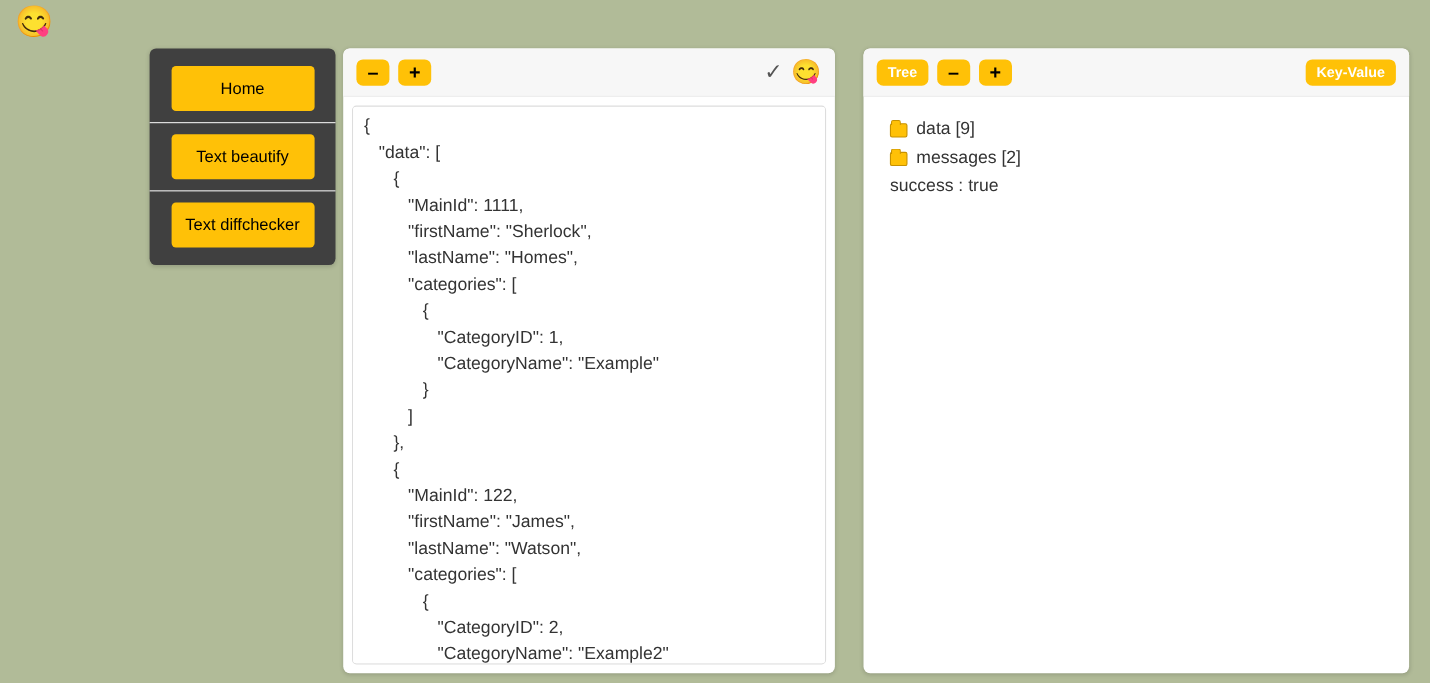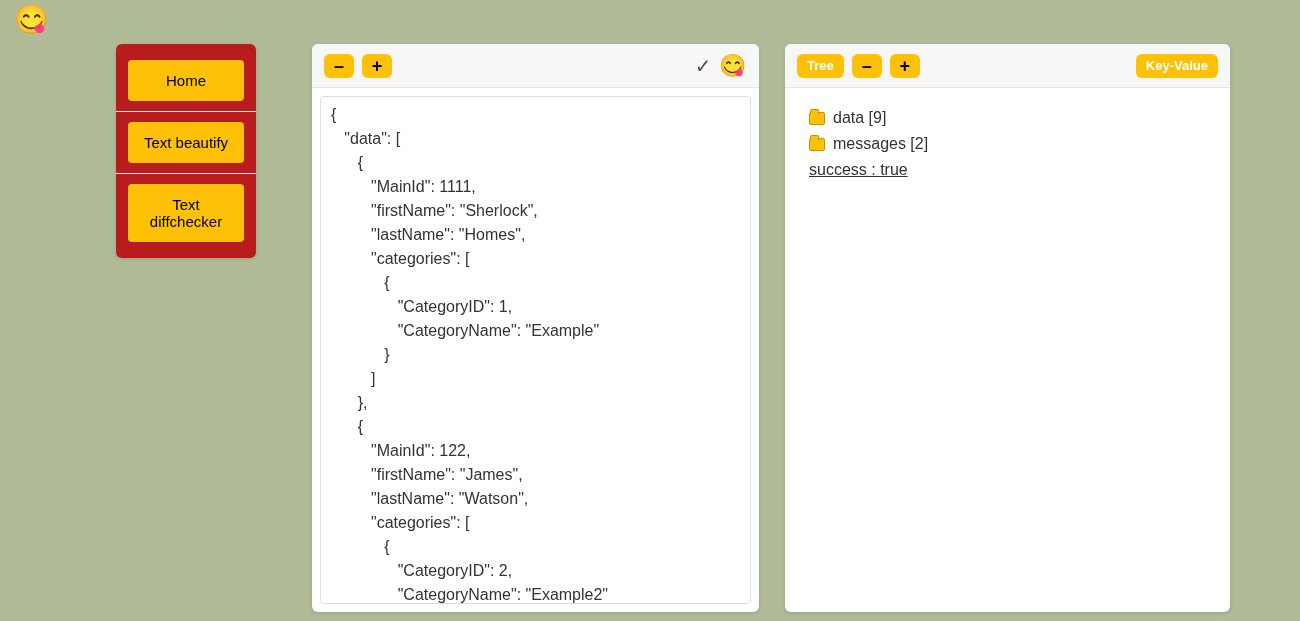--- a/index.html
+++ b/index.html
@@ -15,23 +15,23 @@
     position: absolute;
     top: 6px;
     left: 14px;
     font-size: 28px;
     line-height: 1;
   }
 
   .sidebar {
     position: absolute;
     top: 44px;
-    left: 116px;
-    width: 140px;
-    background: #b91c1c;
+    left: 136px;
+    width: 169px;
+    background: #404040;
     border-radius: 6px;
     box-shadow: 0 1px 4px rgba(0,0,0,0.15);
     padding: 6px 0;
   }
   .sidebar .nav-slot {
     padding: 10px 12px;
     border-bottom: 1px solid #eee;
     display: flex;
     justify-content: center;
   }
@@ -62,21 +62,21 @@
   }
   .editor-panel {
     top: 44px;
     left: 312px;
     width: 447px;
     height: 568px;
   }
   .tree-panel {
     top: 44px;
     left: 785px;
-    width: 445px;
+    width: 496px;
     height: 568px;
   }
   .toolbar {
     height: 44px;
     border-bottom: 1px solid #e5e5e5;
     background: #f7f7f7;
     border-radius: 6px 6px 0 0;
     display: flex;
     align-items: center;
     padding: 0 12px;
@@ -158,21 +158,21 @@
     position: absolute;
     top: -4px;
     left: 0;
     width: 7px;
     height: 4px;
     background: #ffc107;
     border: 1px solid #c79100;
     border-bottom: none;
     border-radius: 2px 2px 0 0;
   }
-  .leaf-row { margin-left: 0; text-decoration: underline; }
+  .leaf-row { margin-left: 0; }
 
   ::-webkit-scrollbar { width: 16px; }
   ::-webkit-scrollbar-track { background: #f1f1f1; }
   ::-webkit-scrollbar-thumb { background: #c7c7c7; border-radius: 2px; }
 </style>
 </head>
 <body>
 
 <div class="logo">😋</div>
 

